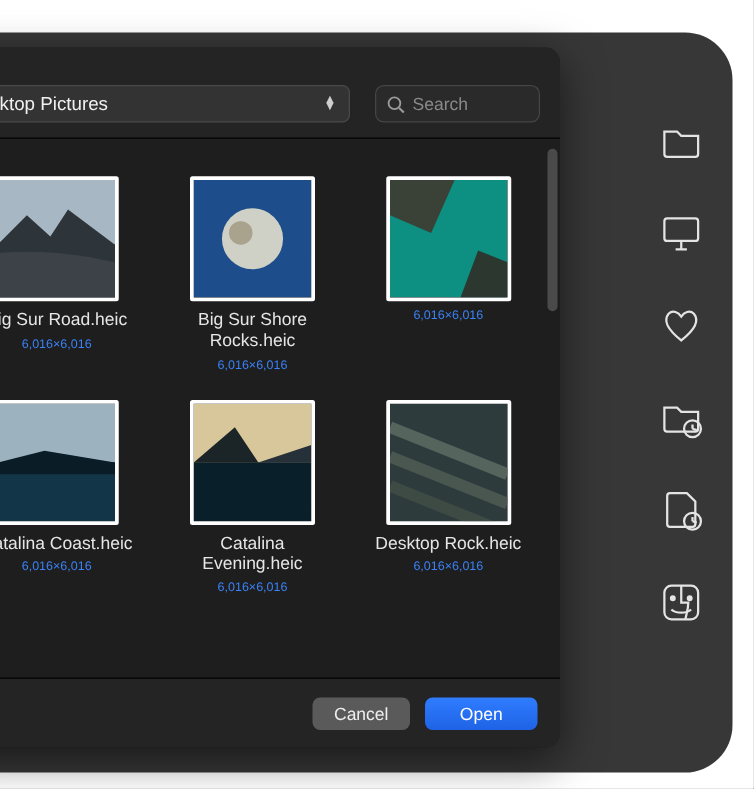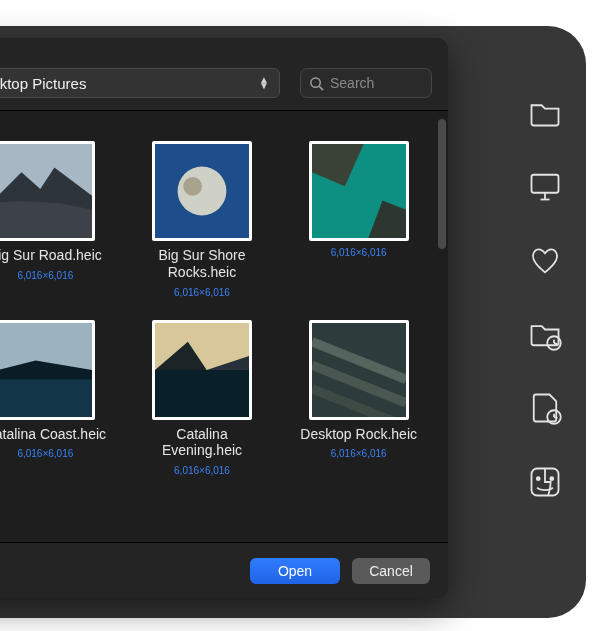--- a/index.html
+++ b/index.html
@@ -286,22 +286,22 @@
             </div>
             <div class="fname">Desktop Rock.heic</div>
             <div class="dims">6,016×6,016</div>
           </div>
 
         </div>
         <div class="scrollbar"></div>
       </div>
 
       <div class="footer">
+        <button class="btn cancel">Cancel</button>
         <button class="btn primary">Open</button>
-        <button class="btn cancel">Cancel</button>
       </div>
     </div>
 
     <div class="sidebar">
       <div class="sicon">
         <svg viewBox="0 0 32 32">
             <path d="M4 10 h9 l3 3 h12 v13 a2 2 0 0 1 -2 2 H6 a2 2 0 0 1 -2 -2 Z"></path>
           </svg>
       </div>
       <div class="sicon">

